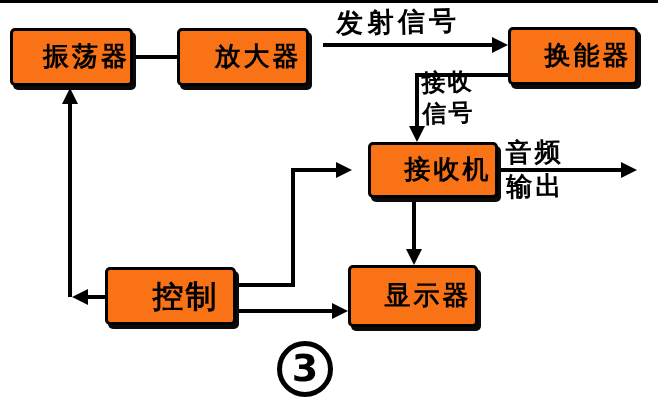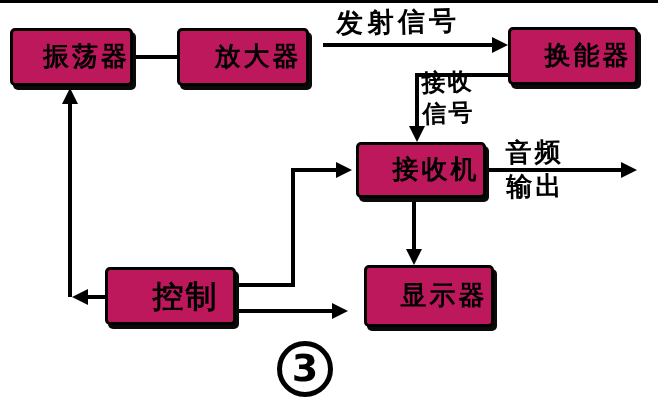--- a/index.html
+++ b/index.html
@@ -18,21 +18,21 @@
     position: absolute;
     left: 0; top: 0;
     width: 658px; height: 3px;
     background: #000;
   }
   
   .box {
     position: absolute;
     border: 3px solid #000;
     border-radius: 5px;
-    background: #be185d;
+    background: #f97316;
     box-shadow: 3px 4px 0 0 #0a0a0a;
     display: flex;
     align-items: center;
     justify-content: center;
     text-align: right;
     font-weight: bold;
     font-size: 26px;
     letter-spacing: 3px;
     line-height: 1.05;
     padding-left: 30px;
@@ -106,29 +106,29 @@
   <div class="ah ah-left" style="left:72px; top:289px;"></div>
   <div class="line" style="left:68px; top:104px; width:4px; height:193px;"></div>
   <div class="ah ah-up" style="left:62px; top:88px;"></div>
 
   <div class="box" style="left:10px; top:28px; width:123px; height:58px;">振荡器</div>
 
   <div class="box" style="left:177px; top:28px; width:132px; height:58px;">放大器</div>
 
   <div class="box" style="left:508px; top:27px; width:130px; height:58px;">换能器</div>
 
-  <div class="box" style="left:356px; top:142px; width:130px; height:56px;">接收机</div>
+  <div class="box" style="left:368px; top:142px; width:130px; height:56px;">接收机</div>
 
   <div class="box two-line" style="left:105px; top:267px; width:131px; height:58px;">
     <div>
       <div>控制</div>
     </div>
   </div>
 
-  <div class="box" style="left:364px; top:265px; width:130px; height:62px;font-family:Liberation Serif, serif;">显示器</div>
+  <div class="box" style="left:348px; top:265px; width:130px; height:62px;font-family:Liberation Serif, serif;">显示器</div>
 
   <div class="edge-label lbl-transmit">发射信号</div>
 
   <div class="edge-label lbl-receive">接收
 信号</div>
 
   <div class="edge-label lbl-audio">音频
 输出</div>
 
   <div class="fig-num">3</div>

